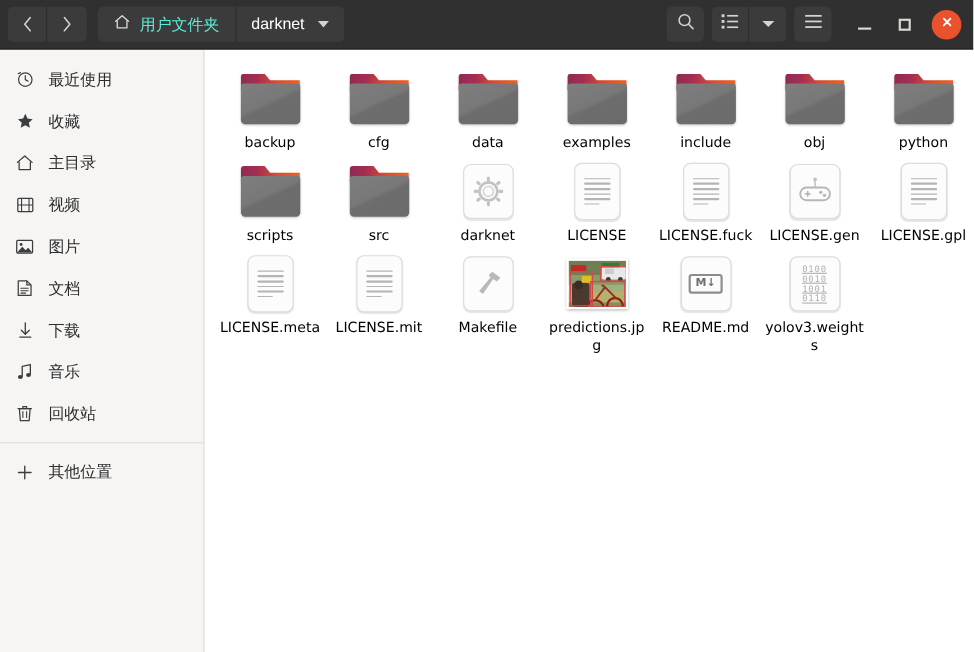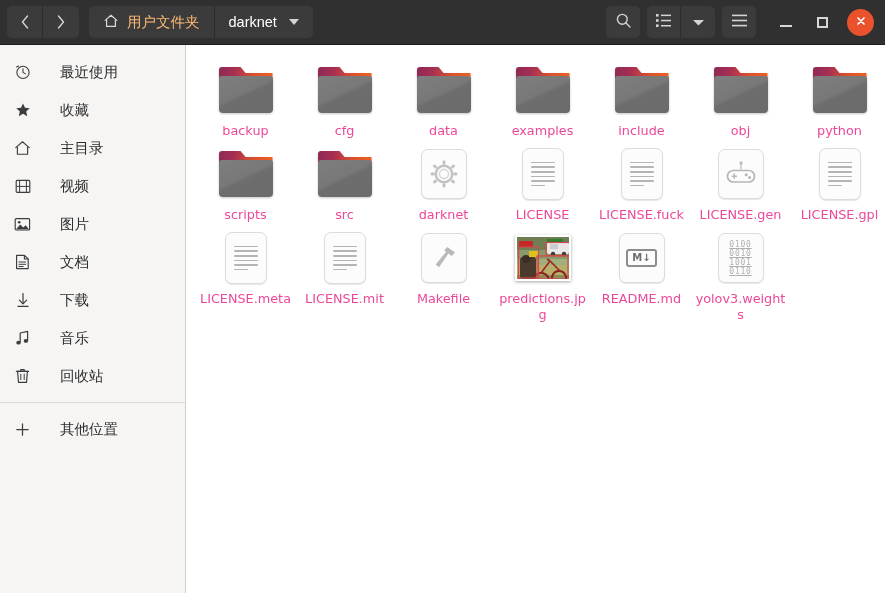--- a/index.html
+++ b/index.html
@@ -59,21 +59,21 @@
     border-radius: 5px;
     overflow: hidden;
     background: #3b3b3b;
     height: 32px;
   }
   .crumb {
     display: flex;
     align-items: center;
     gap: 8px;
     padding: 0 14px;
-    color: #fdba74;
+    color: #5eead4;
     font-size: 14.5px;
     cursor: pointer;
     white-space: nowrap;
   }
   .crumb + .crumb { border-left: 1px solid #2c2c2c; }
   .crumb.current { color: #ffffff; }
   .crumb-caret {
     width: 0; height: 0;
     border-left: 5px solid transparent;
     border-right: 5px solid transparent;
@@ -123,21 +123,21 @@
     width: 186px;
     min-width: 186px;
     background: #f6f5f4;
     border-right: 1px solid #d3d0cb;
     padding-top: 8px;
     overflow: hidden;
   }
   .side-item {
     display: flex;
     align-items: center;
-    gap: 29px;
+    gap: 13px;
     height: 38px;
     padding: 0 14px;
     color: #2d2d2d;
     font-size: 14.5px;
     cursor: pointer;
     white-space: nowrap;
   }
   .side-icon {
     width: 17px; height: 17px;
     display: flex; align-items: center; justify-content: center;
@@ -174,21 +174,21 @@
   }
   .cell-icon {
     width: 58px; height: 58px;
     display: flex; align-items: center; justify-content: center;
     position: relative;
   }
   .cell-label {
     margin-top: 4px;
     font-size: 12.8px;
     line-height: 16px;
-    color: #ec4899;
+    color: #000000;
     text-align: center;
     width: 94px;
     word-break: break-word;
     font-family: "DejaVu Sans", "Liberation Sans", sans-serif;
   }
 
   
   .folder {
     width: 54px; height: 46px;
     position: relative;

